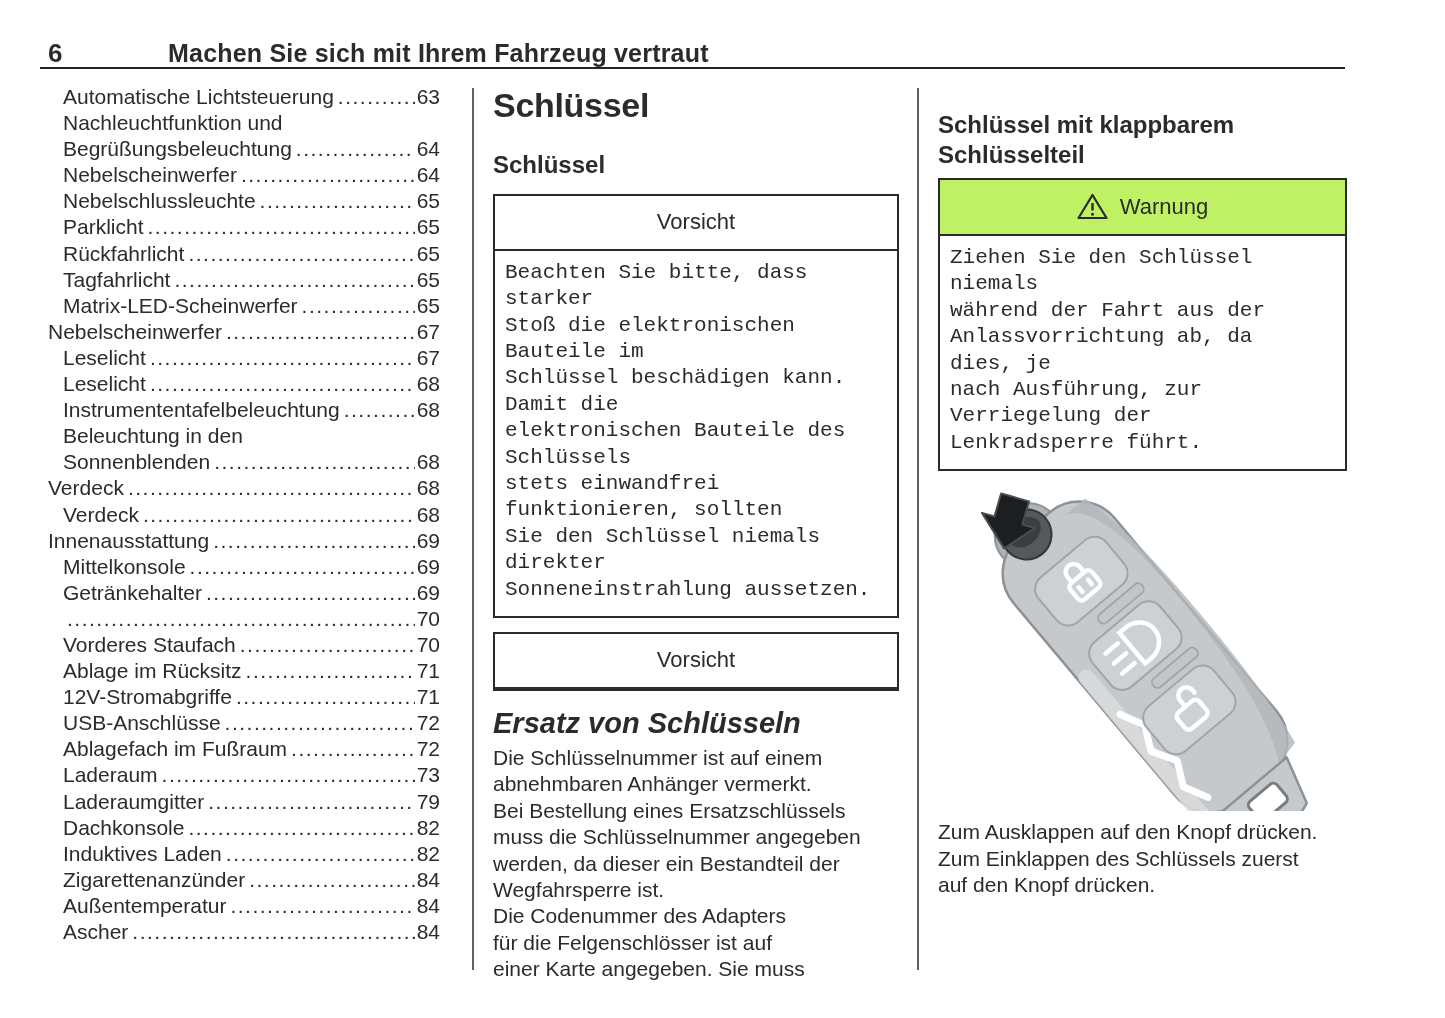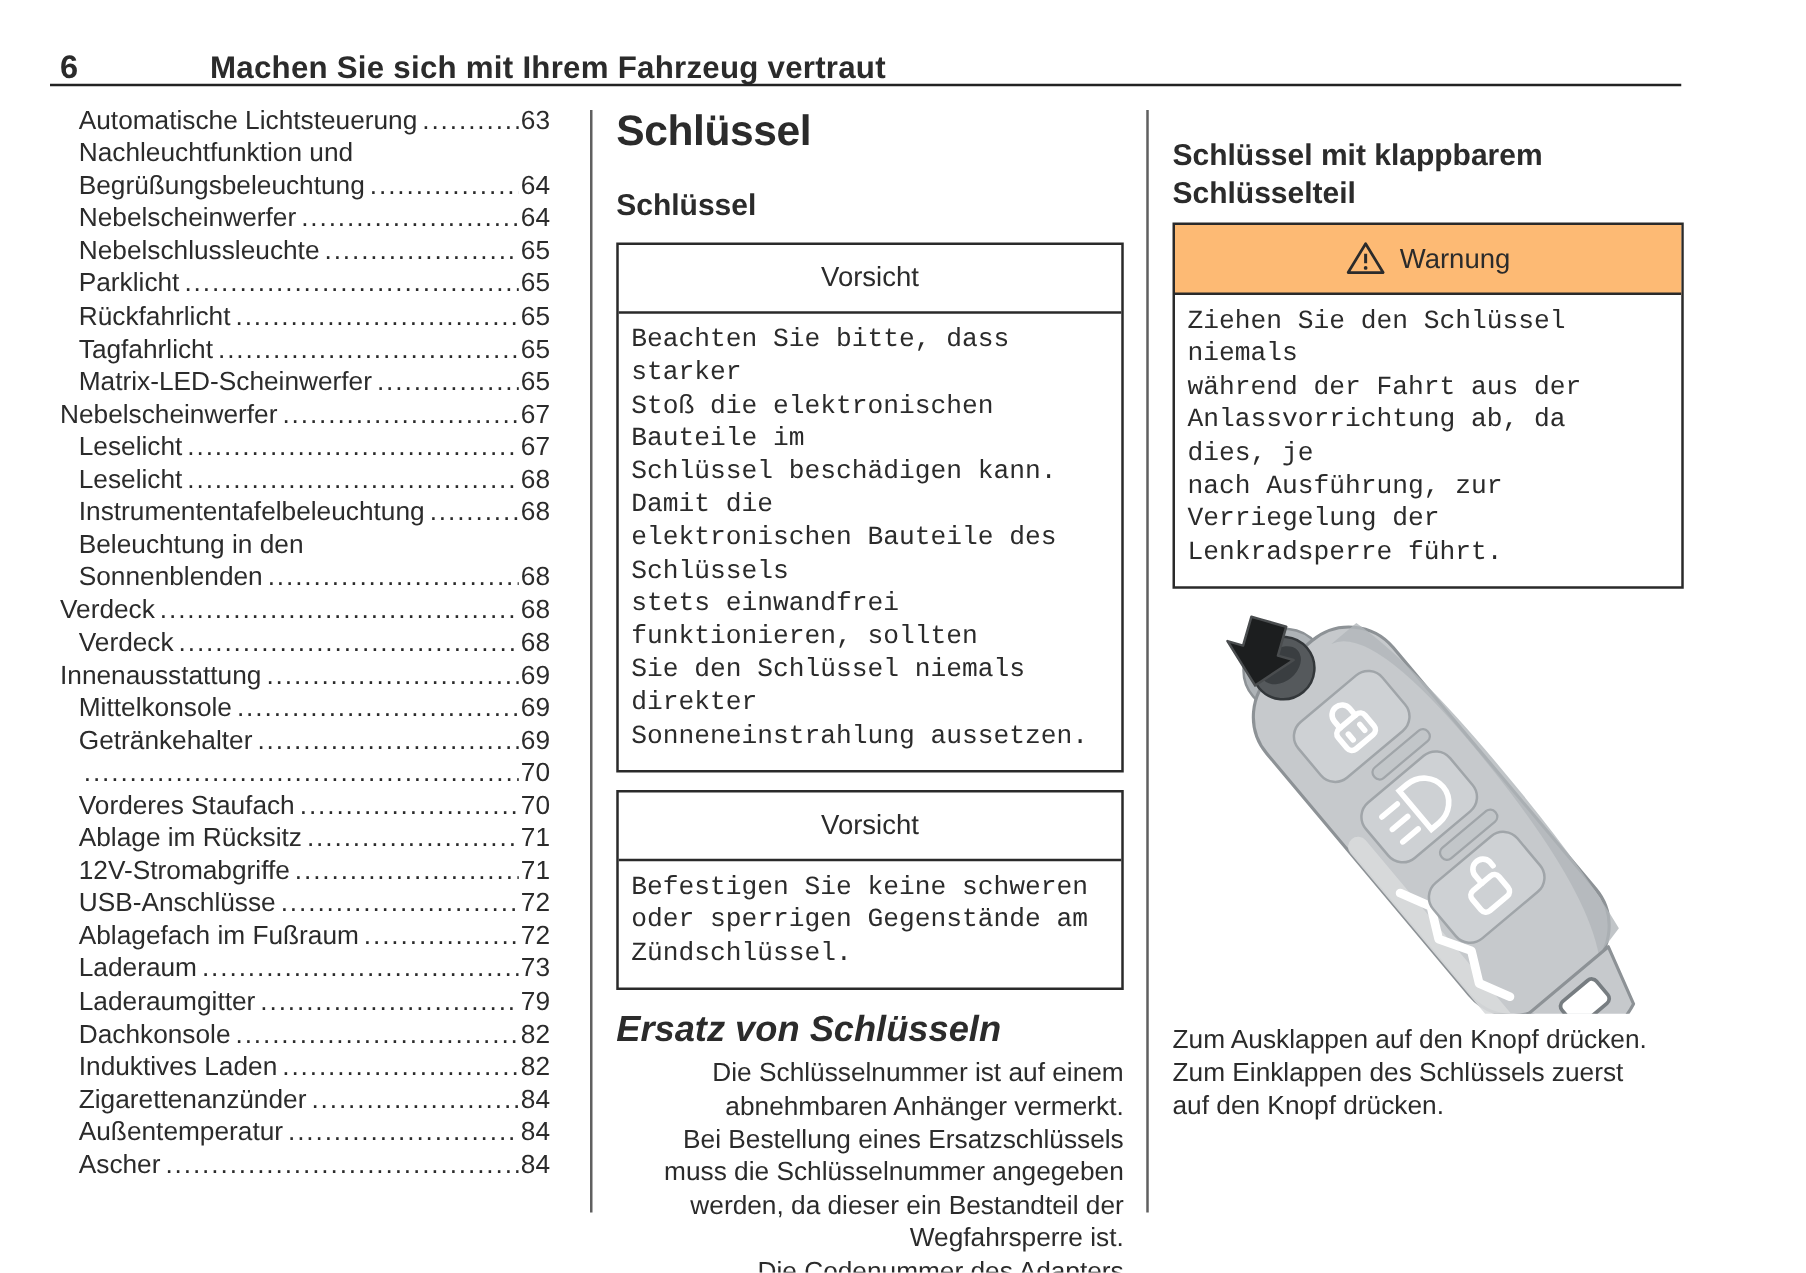--- a/index.html
+++ b/index.html
@@ -24,27 +24,27 @@
   .toc-row { display:flex; align-items:baseline; font-size:21px; line-height:26.1px; }
   .toc-row.indent { padding-left:15px; }
   .toc-label { white-space:nowrap; }
   .toc-dots { flex:1 1 auto; overflow:hidden; white-space:nowrap; letter-spacing:1.5px; margin:0 2px 0 4px; color:#2b2b2b; }
   .toc-page { white-space:nowrap; text-align:right; }
   
   h1.sec-title { font-size:34px; line-height:1.05; font-weight:bold; margin:4px 0 0; letter-spacing:-0.3px; }
   h2.sub-title { font-size:24px; font-weight:bold; margin:26px 0 0; line-height:30px; }
   h3.sub-head  { font-size:29px; font-weight:bold; margin:18px 0 0; line-height:28px;font-style:italic; }
   .body-text { font-size:21px; line-height:26.4px; white-space:pre-line; }
-  .mt8  { margin-top:8px;text-align:right; }
+  .mt8  { margin-top:8px; }
   .mt10 { margin-top:10px; }
   
   .notice-box { border:2px solid #2a2a2a; margin-top:14px; background:#fff; }
   .notice-title { text-align:center; font-size:22px; padding:13px 0 14px; border-bottom:2px solid #2a2a2a; }
   .notice-body { padding:9px 26px 13px 10px; font-size:21px; line-height:26.4px; white-space:pre-line;font-family:Liberation Mono, monospace; }
-  .warn-head { background:#fdba74; display:flex; align-items:center; justify-content:center; gap:12px; }
+  .warn-head { background:#bef264; display:flex; align-items:center; justify-content:center; gap:12px; }
   .warn-head svg { display:block; }
   
   .key-figure { margin:18px auto 0; width:368px; height:322px; }
   .fig-caption { margin-top:8px; }
 </style>
 </head>
 <body>
 
 <div class="hdr">
   <span class="page-num">6</span>
@@ -229,23 +229,20 @@
 Stoß die elektronischen Bauteile im
 Schlüssel beschädigen kann. Damit die
 elektronischen Bauteile des Schlüssels
 stets einwandfrei funktionieren, sollten
 Sie den Schlüssel niemals direkter
 Sonneneinstrahlung aussetzen.</div>
   </div>
 
   <div class="notice-box">
     <div class="notice-title">Vorsicht</div>
-    <div class="notice-body">Befestigen Sie keine schweren
-oder sperrigen Gegenstände am
-Zündschlüssel.</div>
   </div>
 
   <h3 class="sub-head">Ersatz von Schlüsseln</h3>
   <div class="body-text mt8">Die Schlüsselnummer ist auf einem
 abnehmbaren Anhänger vermerkt.
 Bei Bestellung eines Ersatzschlüssels
 muss die Schlüsselnummer angegeben
 werden, da dieser ein Bestandteil der
 Wegfahrsperre ist.
 Die Codenummer des Adapters

